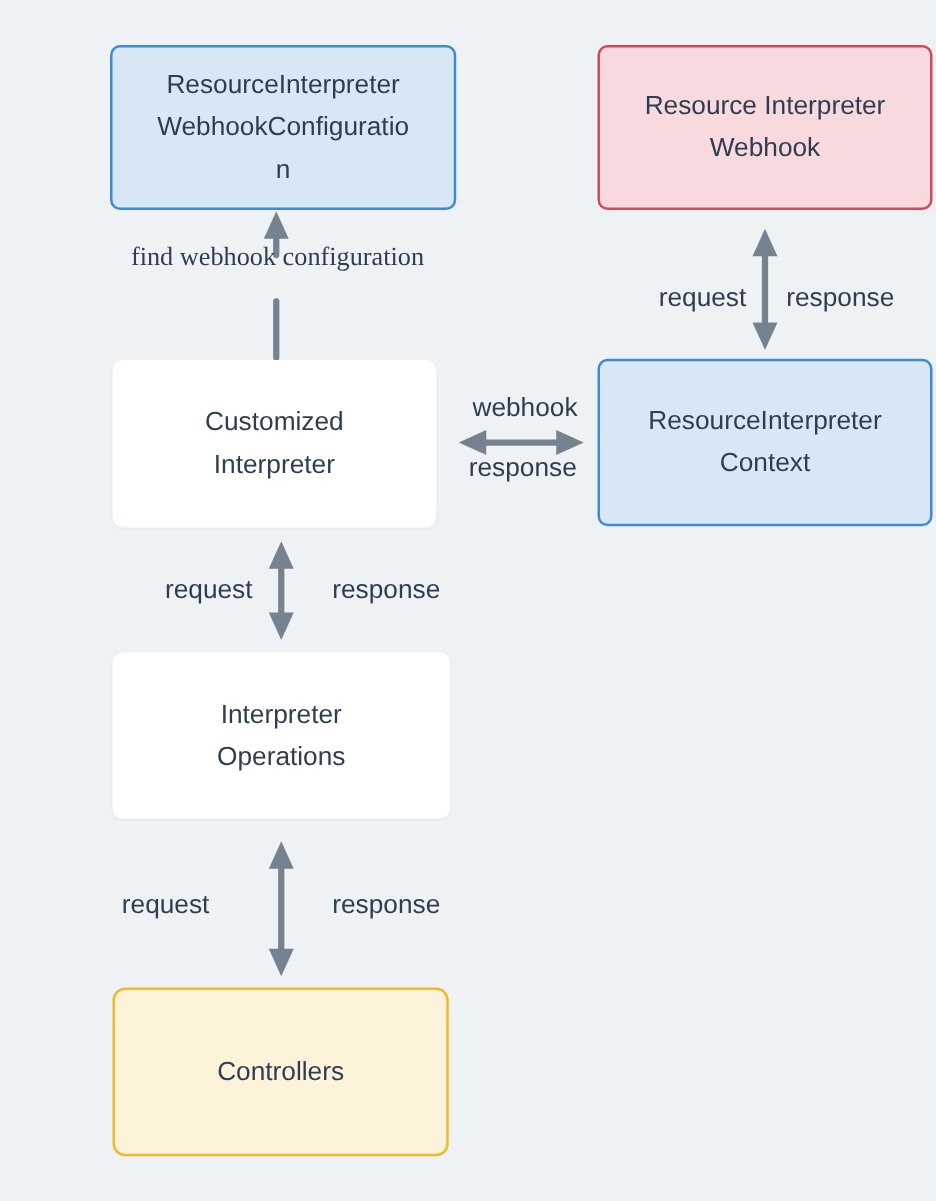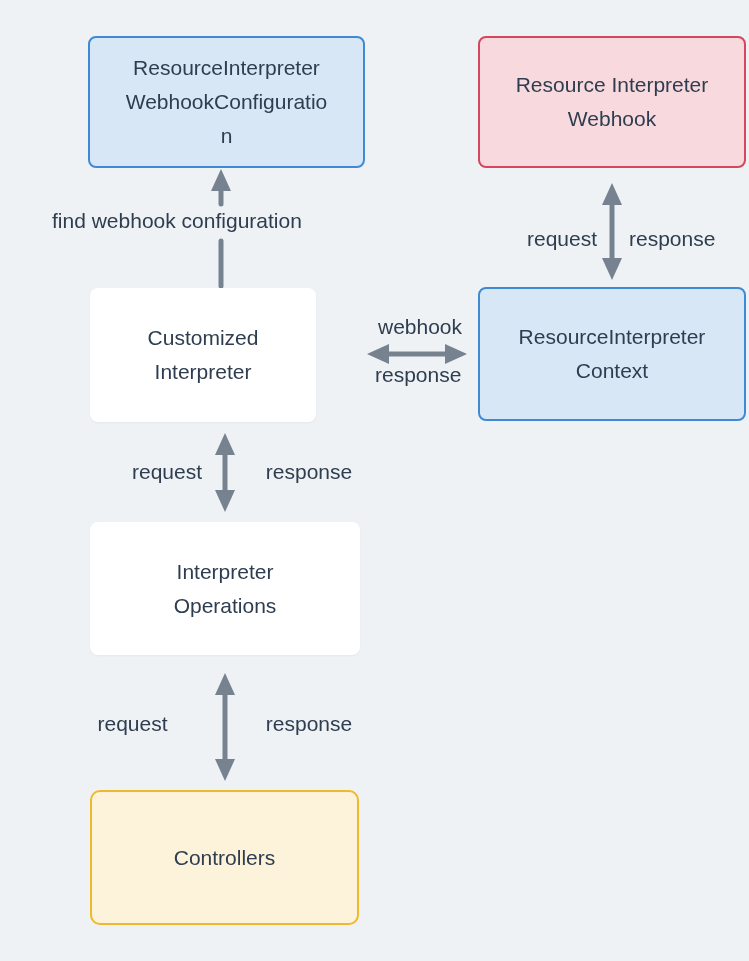--- a/index.html
+++ b/index.html
@@ -45,27 +45,27 @@
   .edges-layer {
     position: absolute;
     left: 0; top: 0;
     width: 749px; height: 961px;
     pointer-events: none;
   }
 
   
   #node-webhook-configuration    { left: 56px;  top: 36px;  width: 277px; height: 132px; }
   #node-resource-webhook         { left: 446px; top: 36px;  width: 268px; height: 132px; }
-  #node-customized-interpreter   { left: 58px;  top: 288px; width: 226px; height: 134px; }
+  #node-customized-interpreter   { left: 58px;  top: 288px; width: 259px; height: 134px; }
   #node-interpreter-context      { left: 446px; top: 287px; width: 268px; height: 134px; }
   #node-interpreter-operations   { left: 58px;  top: 522px; width: 270px; height: 133px; }
   #node-controllers              { left: 58px;  top: 790px; width: 269px; height: 135px; border-radius: 10px; }
 
   
-  #label-find-webhook     { left: 20px;  top: 208px; width: 340px; text-align: left; }
+  #label-find-webhook     { left: 20px;  top: 192px; width: 340px; text-align: center; font-family: Liberation Serif, serif; }
   #label-hook-request     { left: 440px; top: 226px; width: 125px; text-align: right; }
   #label-hook-response    { left: 597px; top: 226px; width: 140px; text-align: left; }
   #label-create           { left: 338px; top: 314px; width: 100px; text-align: center; }
   #label-create-response  { left: 343px; top: 362px; width: 100px; text-align: left; }
   #label-ops-request      { left: 75px;  top: 459px; width: 120px; text-align: center; }
   #label-ops-response     { left: 217px; top: 459px; width: 120px; text-align: center; }
   #label-ctrl-request     { left: 43px;  top: 711px; width: 115px; text-align: center; }
   #label-ctrl-response    { left: 217px; top: 711px; width: 120px; text-align: center; }
 </style>
 </head>

